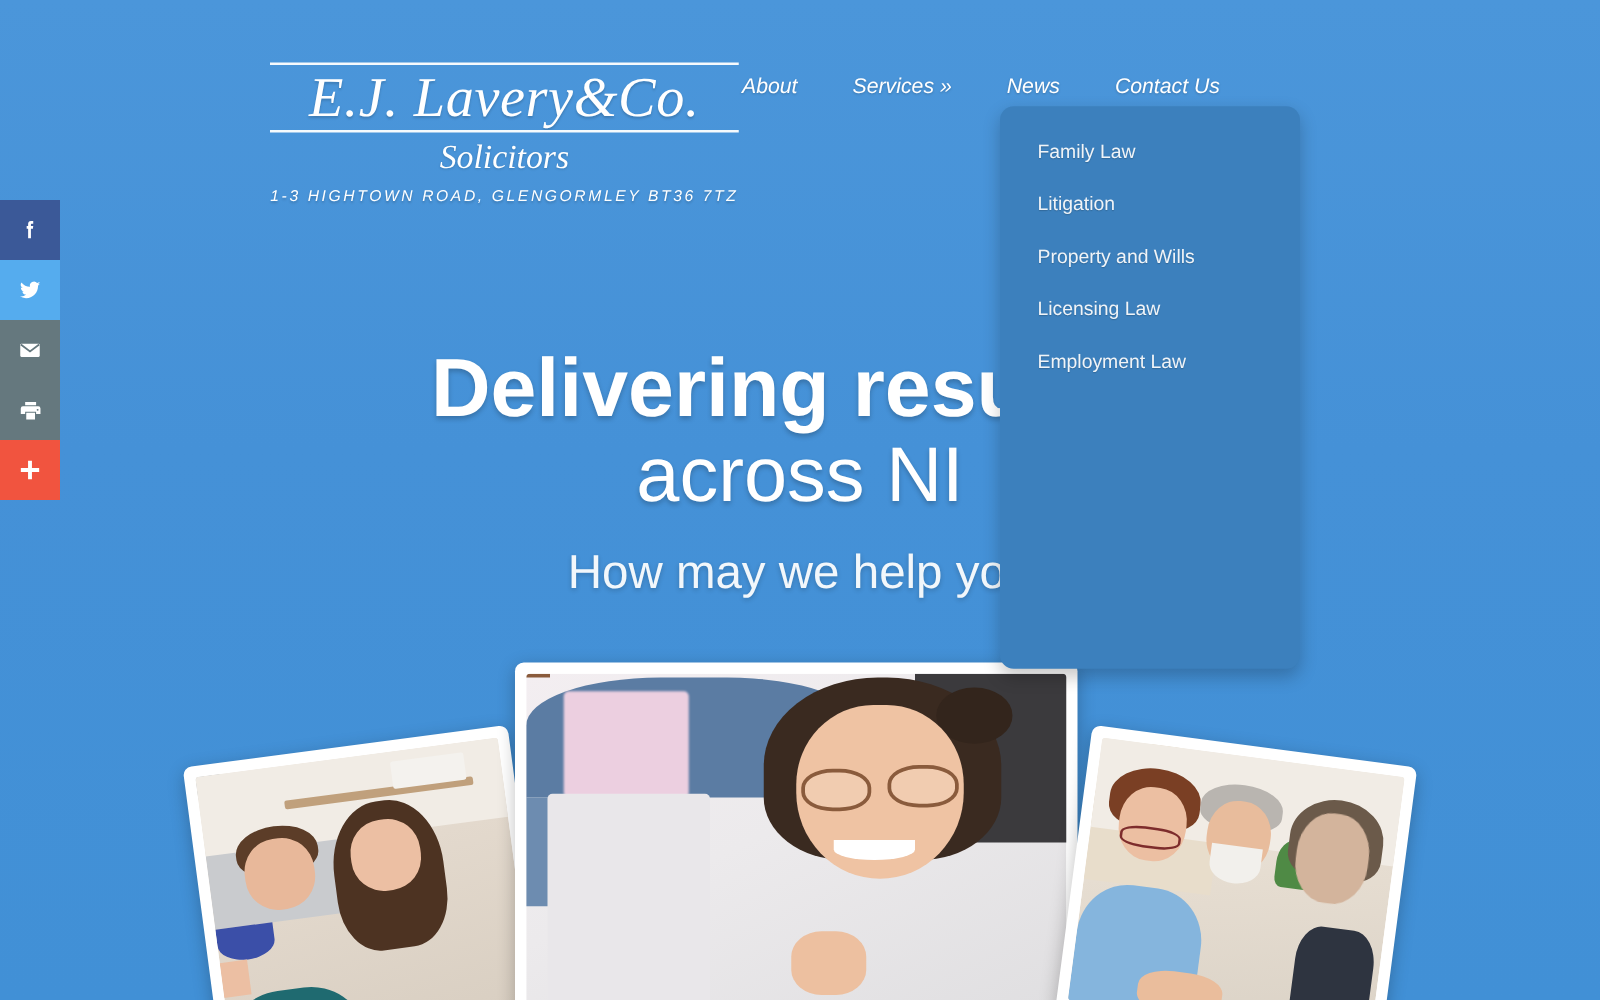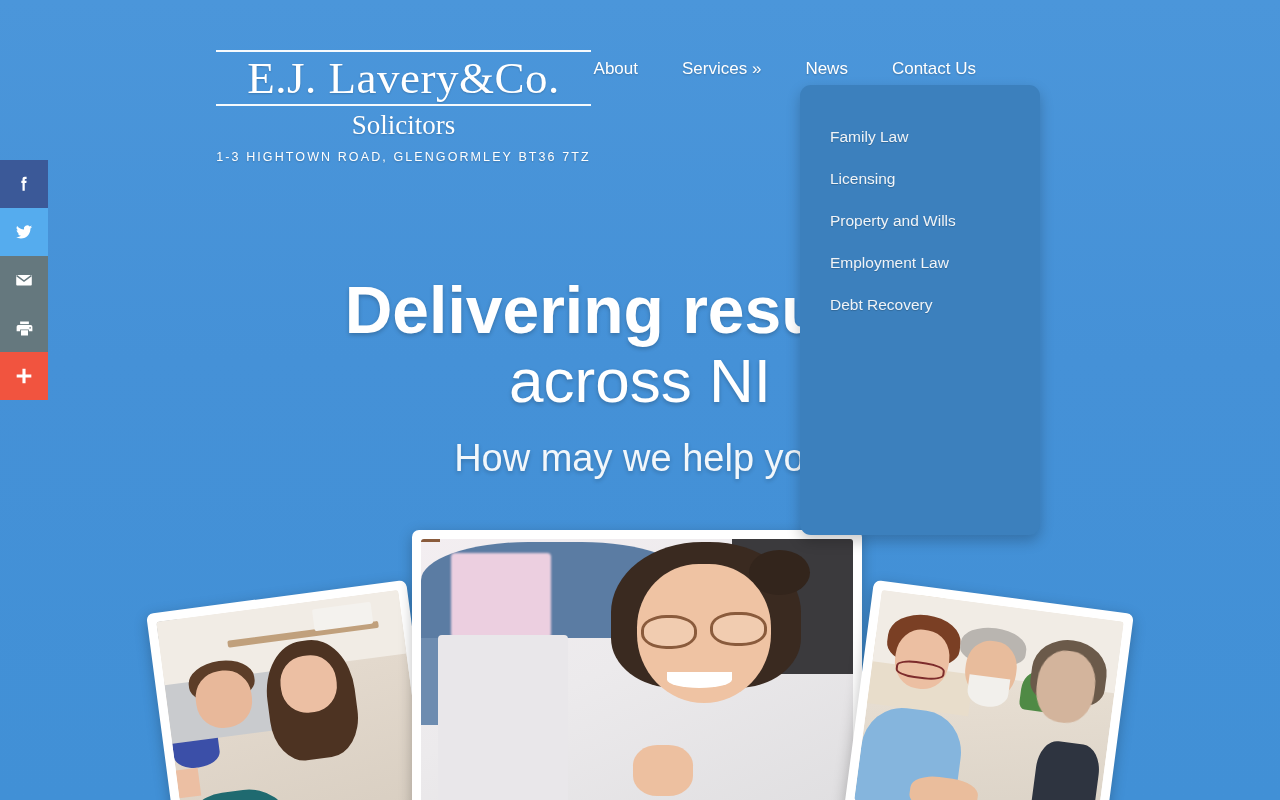--- a/index.html
+++ b/index.html
@@ -24,21 +24,21 @@
     cursor:pointer;
   }
   .share-btn svg { display:block; }
   .sb-facebook { background:#3b5998; }
   .sb-twitter  { background:#55acee; }
   .sb-email    { background:#65787e; }
   .sb-print    { background:#65787e; }
   .sb-more     { background:#f1543f; }
 
   
-  #header { position:absolute; left:0; top:0; width:1084px; height:180px; z-index:30; }
+  #header { position:absolute; left:0; top:0; width:1084px; height:180px; z-index:30;font-style:italic; }
 
   #logo-block {
     position:absolute; left:216px; top:50px; width:375px;
     text-align:center; color:#fff;
   }
   #logo-rule-top {
     height:2px; background:#fff; width:100%; margin:0 auto 1px auto; opacity:.95;
   }
   #logo-name {
     font-family:"Liberation Serif", serif;
@@ -72,21 +72,21 @@
   .nav-item:last-child { padding-right:8px;text-align:center; }
 
   
   #services-dropdown {
     position:absolute; left:800px; top:85px;
     width:240px; height:450px;
     background:#3c80bd;
     border-radius:11px;
     box-shadow:0 6px 14px rgba(0,0,0,.22);
     z-index:35;
-    padding-top:31px;
+    padding-top:16px;
   }
   .dd-item {
     color:#f0f4f8; font-size:15.5px; line-height:20px;
     padding:11px 0 11px 30px; cursor:pointer; white-space:nowrap;
     text-shadow:0 1px 1px rgba(0,0,0,.2);
   }
 
   
   #hero {
     position:absolute; left:0; top:268px; width:1280px; text-align:center; z-index:10;
@@ -242,24 +242,24 @@
     <div id="main-nav">
       <div class="nav-item">About</div>
       <div class="nav-item">Services »</div>
       <div class="nav-item">News</div>
       <div class="nav-item">Contact Us</div>
     </div>
   </div>
 
   <div id="services-dropdown">
     <div class="dd-item">Family Law</div>
-    <div class="dd-item">Licensing</div>
+    <div class="dd-item">Litigation</div>
     <div class="dd-item">Property and Wills</div>
+    <div class="dd-item">Licensing Law</div>
     <div class="dd-item">Employment Law</div>
-    <div class="dd-item">Debt Recovery</div>
   </div>
 
   <div id="hero">
     <div id="hero-line1"><span class="bold">Delivering results</span><span class="light"> f</span></div>
     <div id="hero-line2">across NI</div>
     <div id="hero-sub">How may we help you</div>
   </div>
 
   <div id="cards">
 

